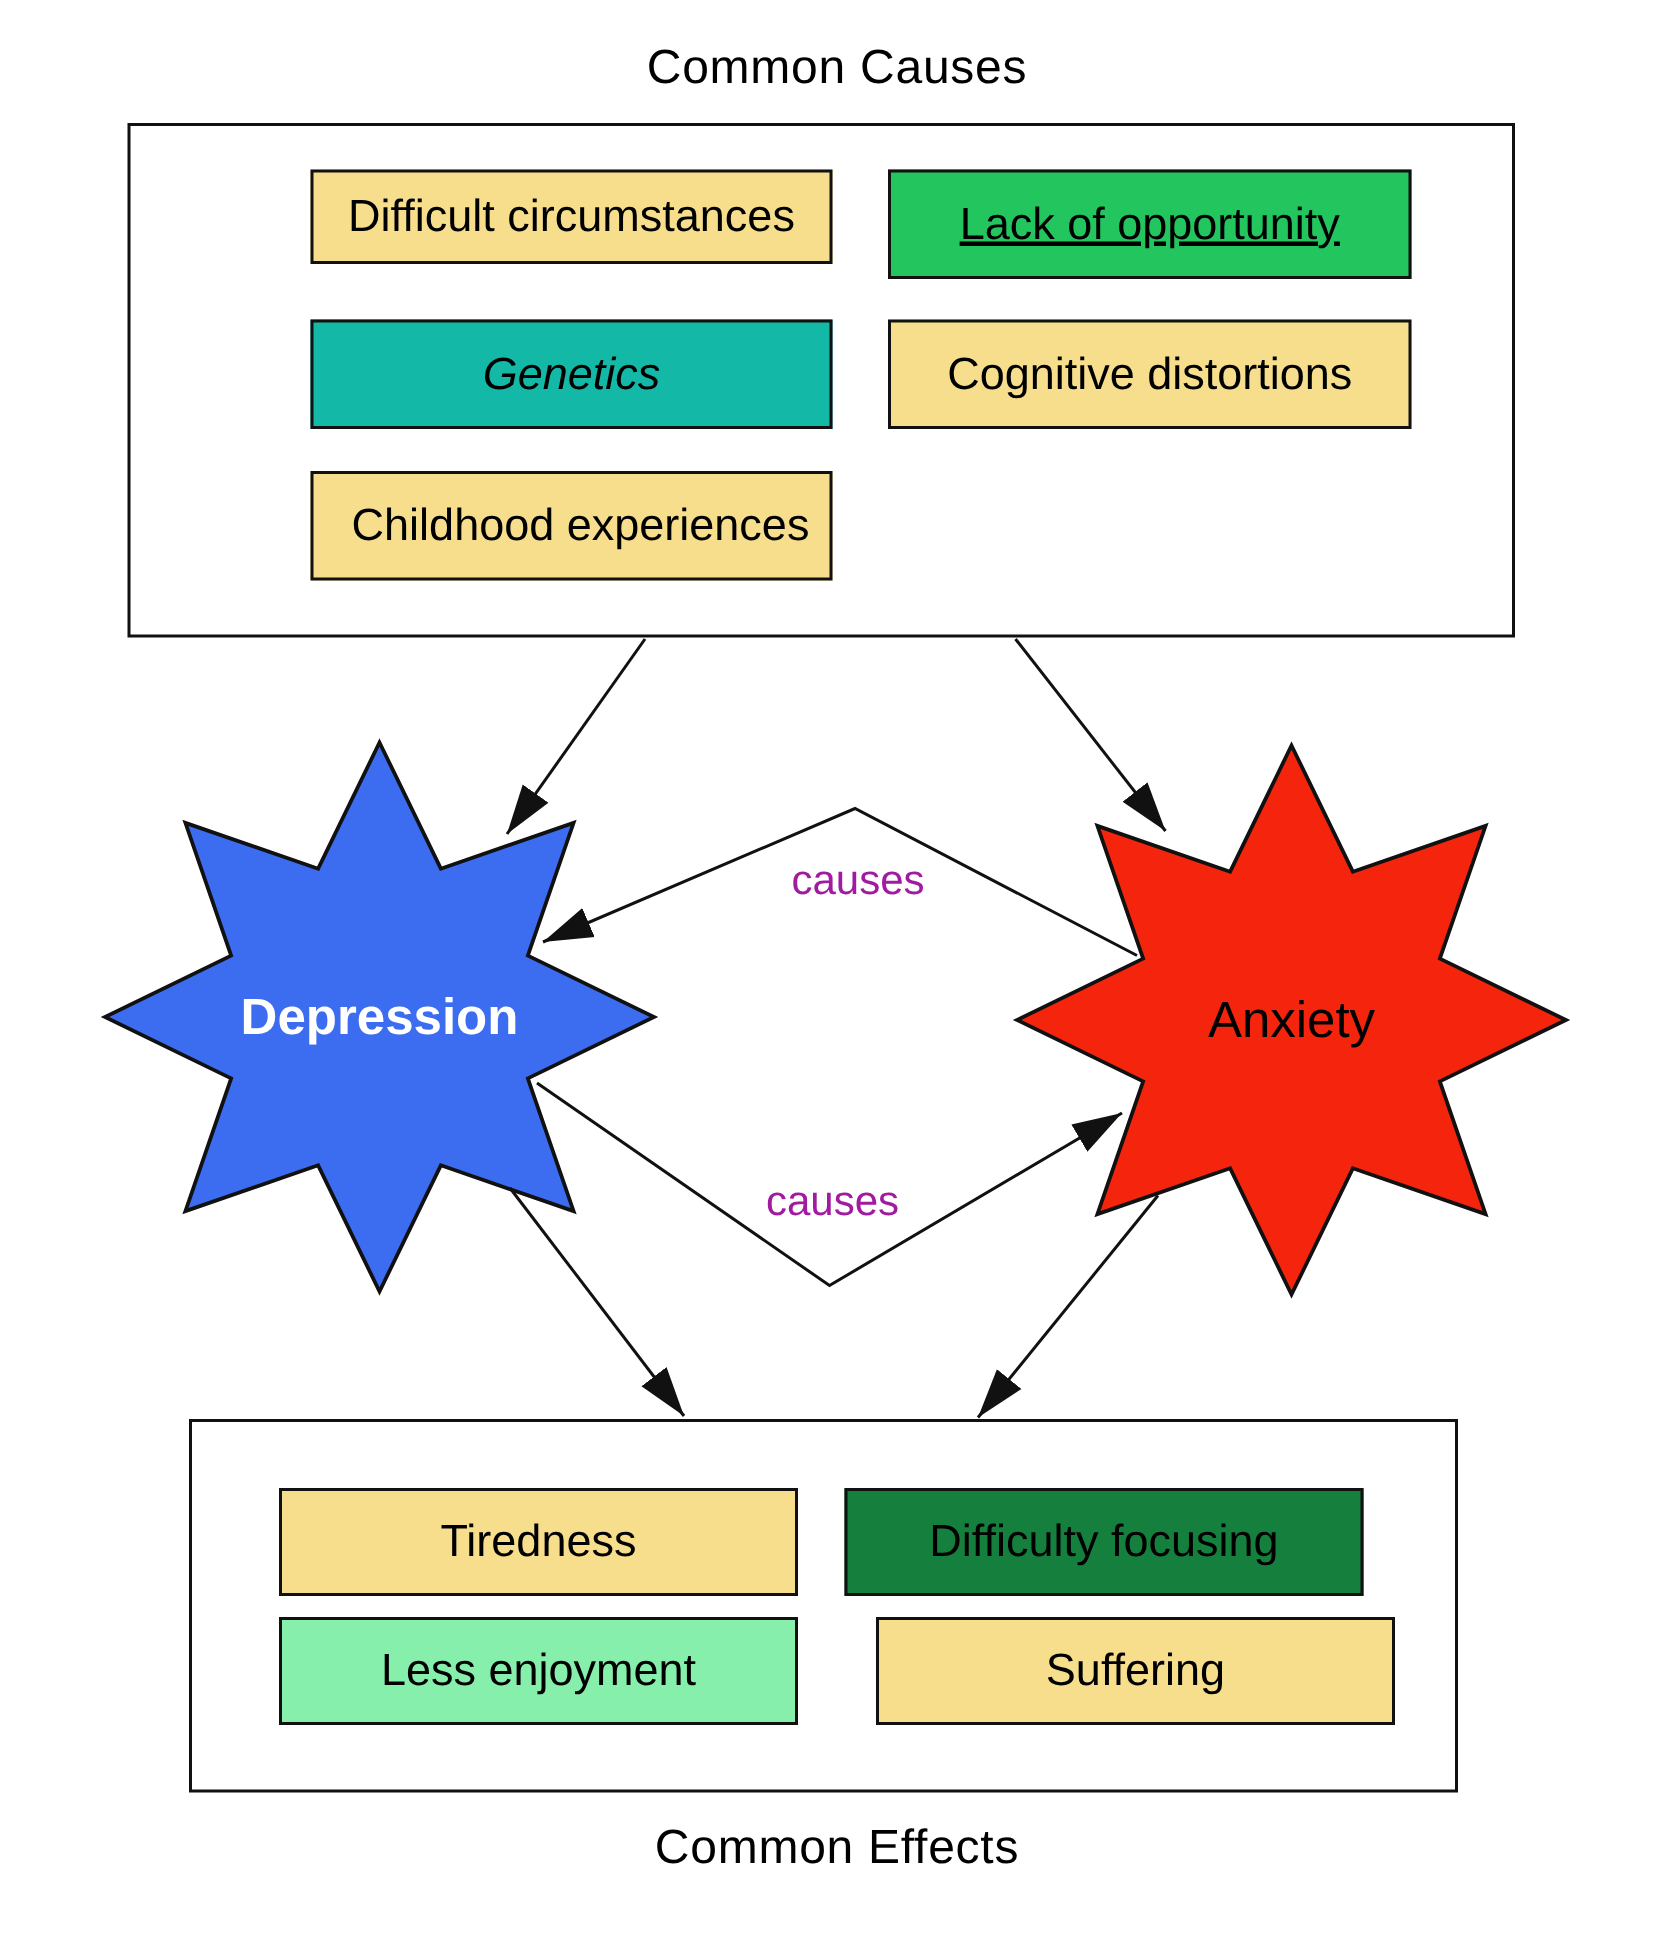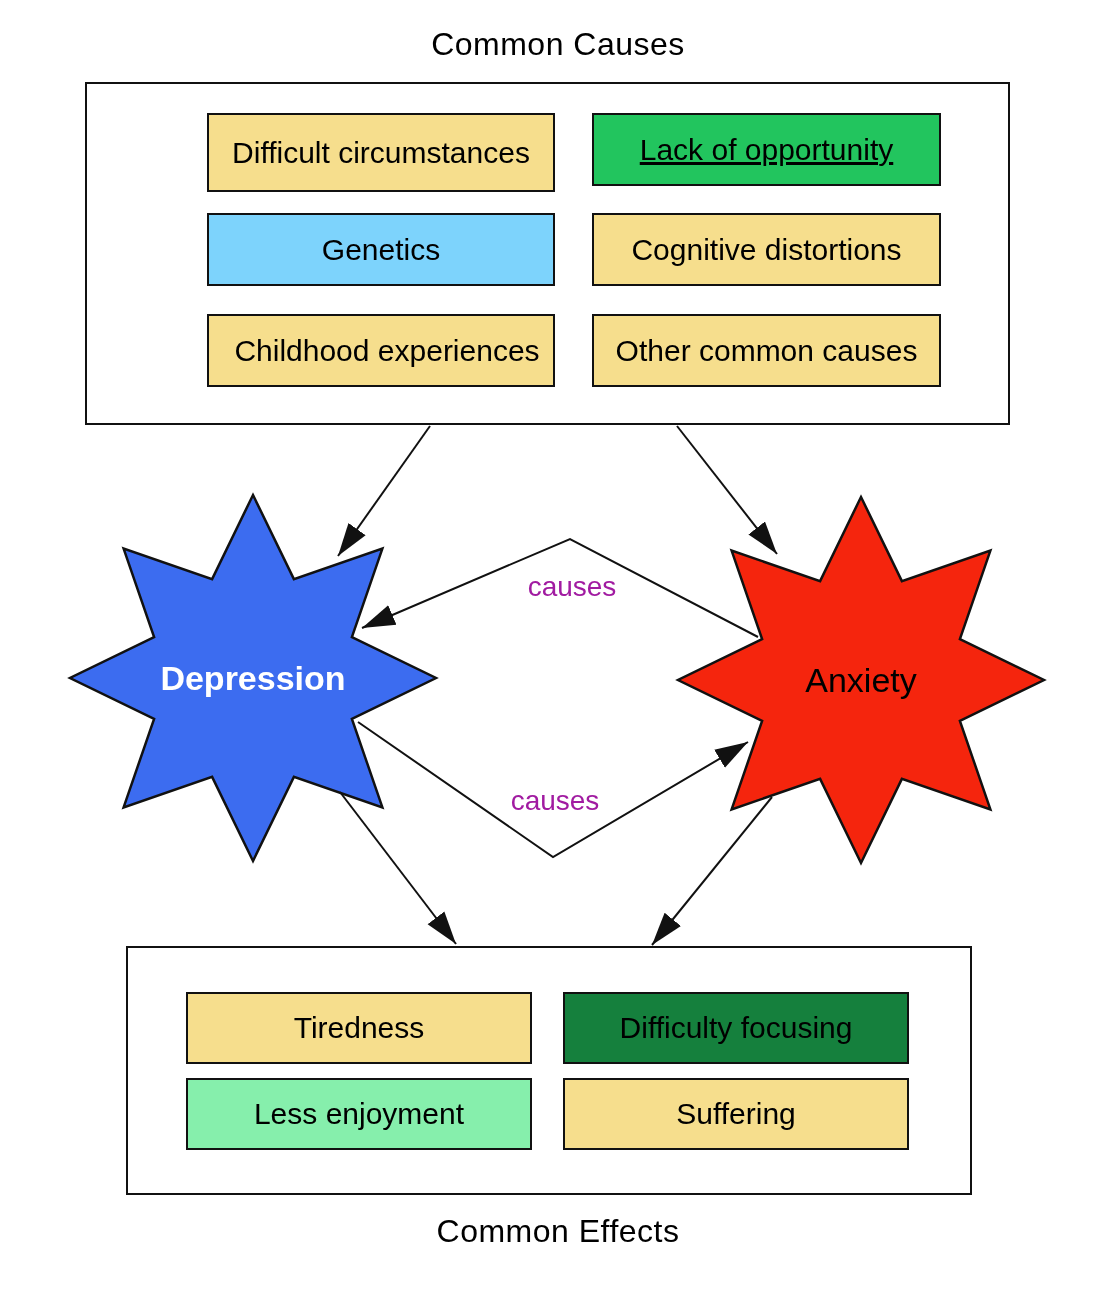--- a/index.html
+++ b/index.html
@@ -31,33 +31,32 @@
   }
 </style>
 </head>
 <body>
 
 <div class="canvas">
 
   <div class="title" style="top:24px;">Common Causes</div>
 
   <div class="group" style="left:85px;top:82px;width:925px;height:343px;">
-    <div class="ybox" style="left: 120px; top: 29px; width: 348px; height: 79px; background-color: rgb(246, 222, 141);">Difficult circumstances</div>
+    <div class="ybox" style="left: 120px; top: 29px; width: 348px; height: 63px; background-color: rgb(246, 222, 141);">Difficult circumstances</div>
     <div class="ybox" style="left: 505px; top: 29px; width: 349px; height: 73px; background-color: #22c55e; text-decoration: underline;">Lack of opportunity</div>
-    <div class="ybox" style="left: 120px; top: 129px; width: 348px; height: 73px; background-color: #7dd3fc;">Genetics</div>
+    <div class="ybox" style="left: 120px; top: 129px; width: 348px; height: 73px; background-color: #14b8a6; font-style: italic;">Genetics</div>
     <div class="ybox" style="left: 505px; top: 129px; width: 349px; height: 73px; background-color: rgb(246, 222, 141);">Cognitive distortions</div>
     <div class="ybox" style="left: 120px; top: 230px; width: 348px; height: 73px; background-color: rgb(246, 222, 141); padding-left: 12px;">Childhood experiences</div>
-    <div class="ybox" style="left: 505px; top: 230px; width: 349px; height: 73px; background-color: rgb(246, 222, 141);">Other common causes</div>
   </div>
 
   <div class="group" style="left:126px;top:946px;width:846px;height:249px;">
     <div class="ybox" style="left: 58px; top: 44px; width: 346px; height: 72px; background-color: rgb(246, 222, 141);">Tiredness</div>
     <div class="ybox" style="left: 435px; top: 44px; width: 346px; height: 72px; background-color: #15803d;">Difficulty focusing</div>
     <div class="ybox" style="left: 58px; top: 130px; width: 346px; height: 72px; background-color: #86efac;">Less enjoyment</div>
-    <div class="ybox" style="left: 435px; top: 130px; width: 346px; height: 72px; background-color: rgb(246, 222, 141);">Suffering</div>
+    <div class="ybox" style="left: 456px; top: 130px; width: 346px; height: 72px; background-color: rgb(246, 222, 141);">Suffering</div>
   </div>
 
   <svg class="layer" width="1116" height="1298" viewBox="0 0 1116 1298">
     <defs>
       <marker id="arrow" markerUnits="userSpaceOnUse" markerWidth="34" markerHeight="24" viewBox="0 0 34 24" refX="33" refY="12" orient="auto">
         <polygon points="0,1.5 33,12 0,22.5" fill="#111"></polygon>
       </marker>
     </defs>
 
     <polygon stroke="#111" stroke-width="2.5" points="253,495 293.9,579.1 382.4,548.6 351.9,637.1 436,678 351.9,718.9 382.4,807.4 293.9,776.9 253,861 212.1,776.9 123.6,807.4 154.1,718.9 70,678 154.1,637.1 123.6,548.6 212.1,579.1" fill="#3c6cf0"></polygon>

